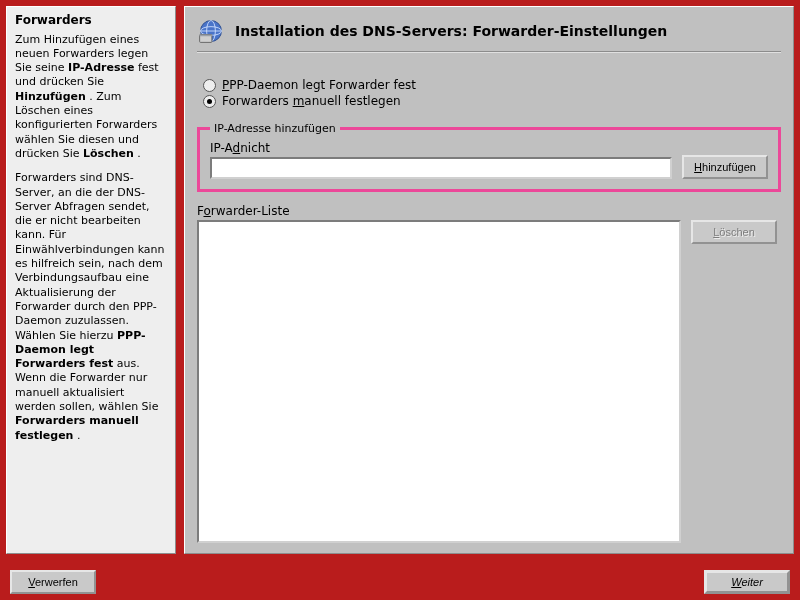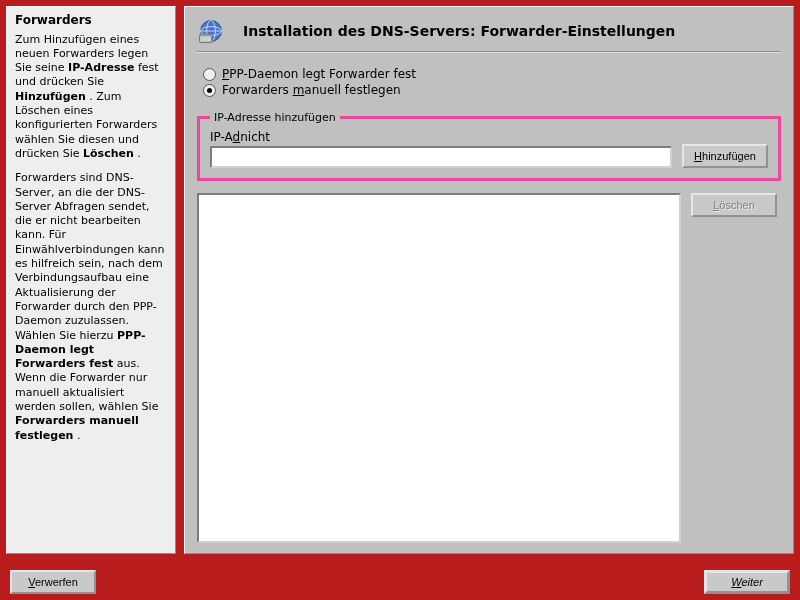--- a/index.html
+++ b/index.html
@@ -45,24 +45,24 @@
     flex: 1;
     background: #c0c0c0;
     border: 1px solid #8d8d8d;
     border-top-color: #fff;
     border-left-color: #fff;
     padding: 10px 12px;
     display: flex; flex-direction: column;
     min-width: 0;
   }
   .title-row {
-    display: flex; align-items: center; gap: 18px;
+    display: flex; align-items: center; gap: 10px;
     border-bottom: 2px groove #e0e0e0;
     padding-bottom: 6px;
-    margin-bottom: 10px;
+    margin-bottom: 21px;
   }
   .title-row h2 {
     margin: 0; font-size: 14px; font-weight: bold;
   }
   .globe-icon {
     width: 28px; height: 28px; flex: 0 0 28px;
   }
 
   .radio-group { margin: 2px 0 12px 6px; }
   .radio-row {
@@ -203,20 +203,23 @@
           </div>
           <div>
             <button class="btn">
               <span class="accel">H</span><span>hinzufügen</span>
             </button>
           </div>
         </div>
       </fieldset>
 
       <div class="list-area">
+        <div class="list-label">
+          <span>F</span><span class="accel">o</span><span>rwarder-Liste</span>
+        </div>
         <div class="list-row">
           <div class="listbox"></div>
           <div class="list-side">
             <button class="btn" disabled="">
               <span class="accel">L</span><span>öschen</span>
             </button>
           </div>
         </div>
       </div>
 

